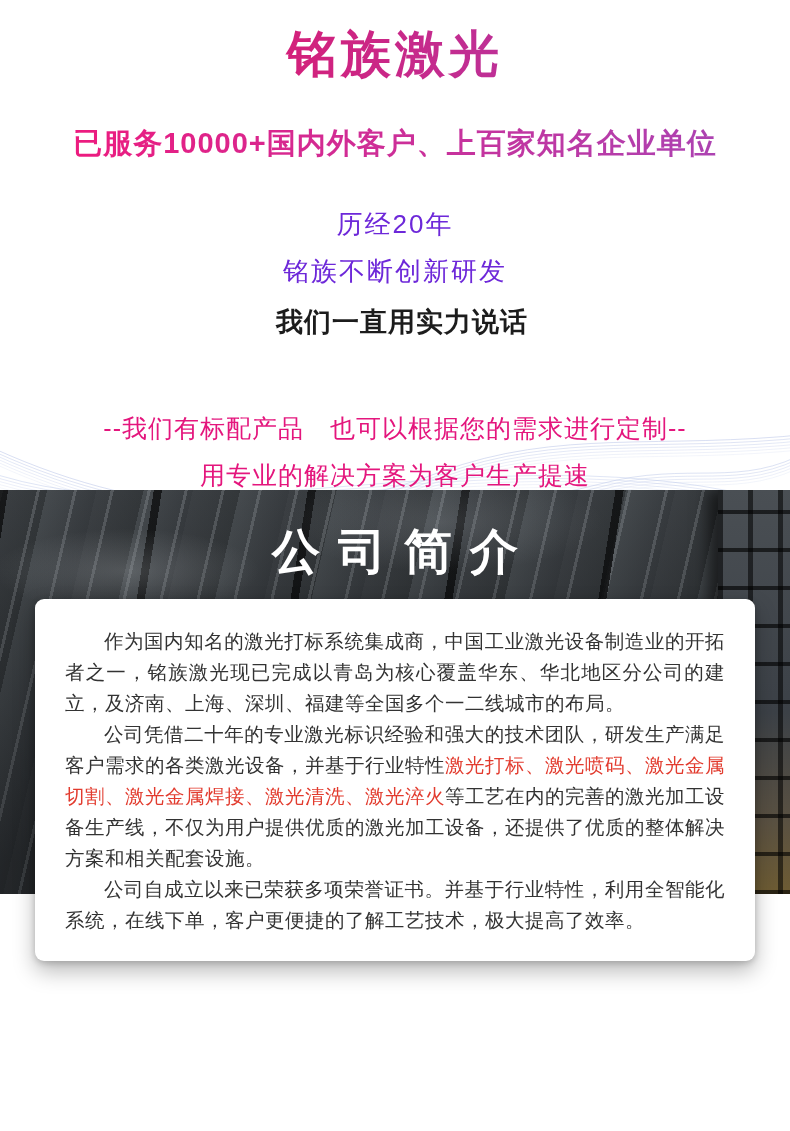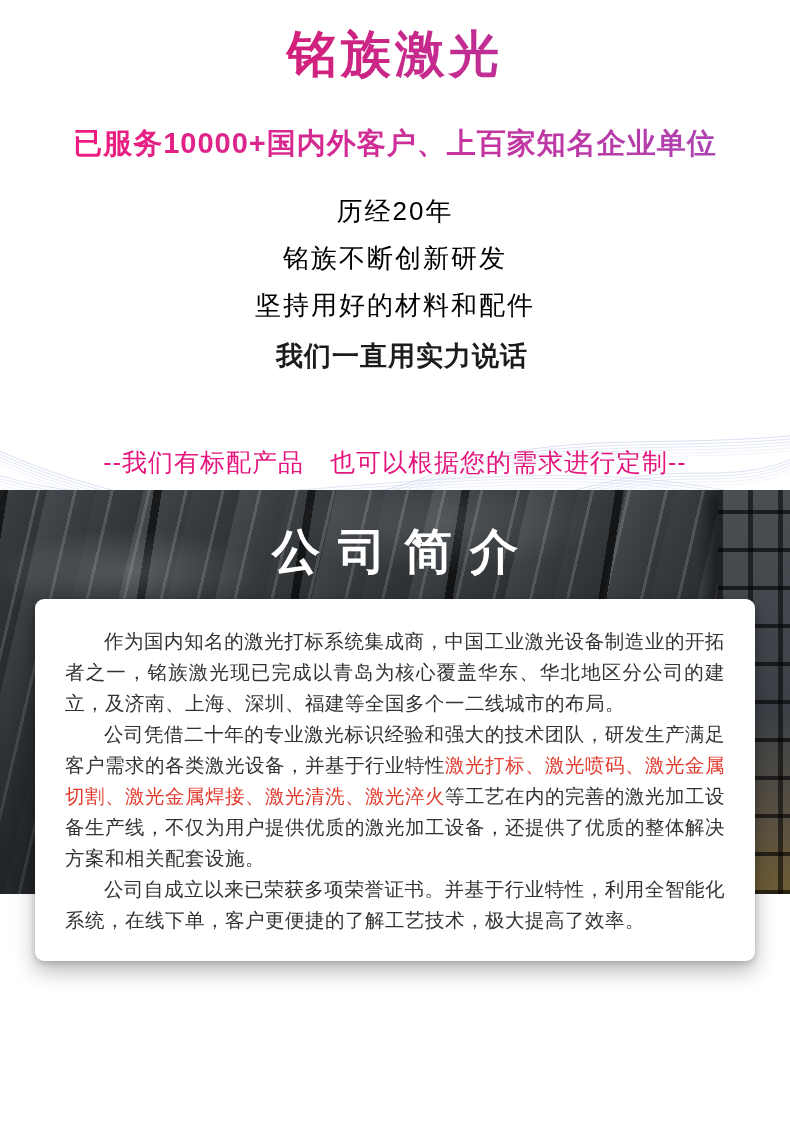--- a/index.html
+++ b/index.html
@@ -40,25 +40,25 @@
     font-size: 29px;
     line-height: 36px;
     font-weight: bold;
     letter-spacing: 1px;
     background: linear-gradient(90deg, #f0197c 5%, #a944b4 95%);
     -webkit-background-clip: text;
     background-clip: text;
     color: transparent;
   }
   .slogans {
-    margin-top: 27px;
+    margin-top: 40px;
     font-size: 26px;
     line-height: 47px;
     letter-spacing: 2px;
-    color: #000000;
+    color: #6d28d9;
   }
   .statement {
     margin-top: 10px;
     font-size: 27px;
     line-height: 34px;
     font-weight: bold;
     letter-spacing: 1px;
     color: #1c1c1c;
     position: relative;
     z-index: 2;
@@ -154,21 +154,20 @@
 
 <div class="page">
 
   <div class="hero">
     <div class="brand-title">铭族激光</div>
     <div class="hero-subtitle">已服务10000+国内外客户、上百家知名企业单位</div>
 
     <div class="slogans">
       <div>历经20年</div>
       <div>铭族不断创新研发</div>
-      <div>坚持用好的材料和配件</div>
     </div>
 
     <div class="statement">我们一直用实力说话</div>
 
     <svg class="wave" viewBox="0 0 790 118" preserveAspectRatio="none">
       <defs>
         <path id="wA" d="M-20,18 C140,95 300,102 440,48 C560,4 660,26 810,10"></path>
         <path id="wB" d="M-20,100 C180,25 380,118 600,60 C690,36 740,66 810,26"></path>
         <path id="wC" d="M-20,45 C200,125 520,-8 810,88"></path>
       </defs>

